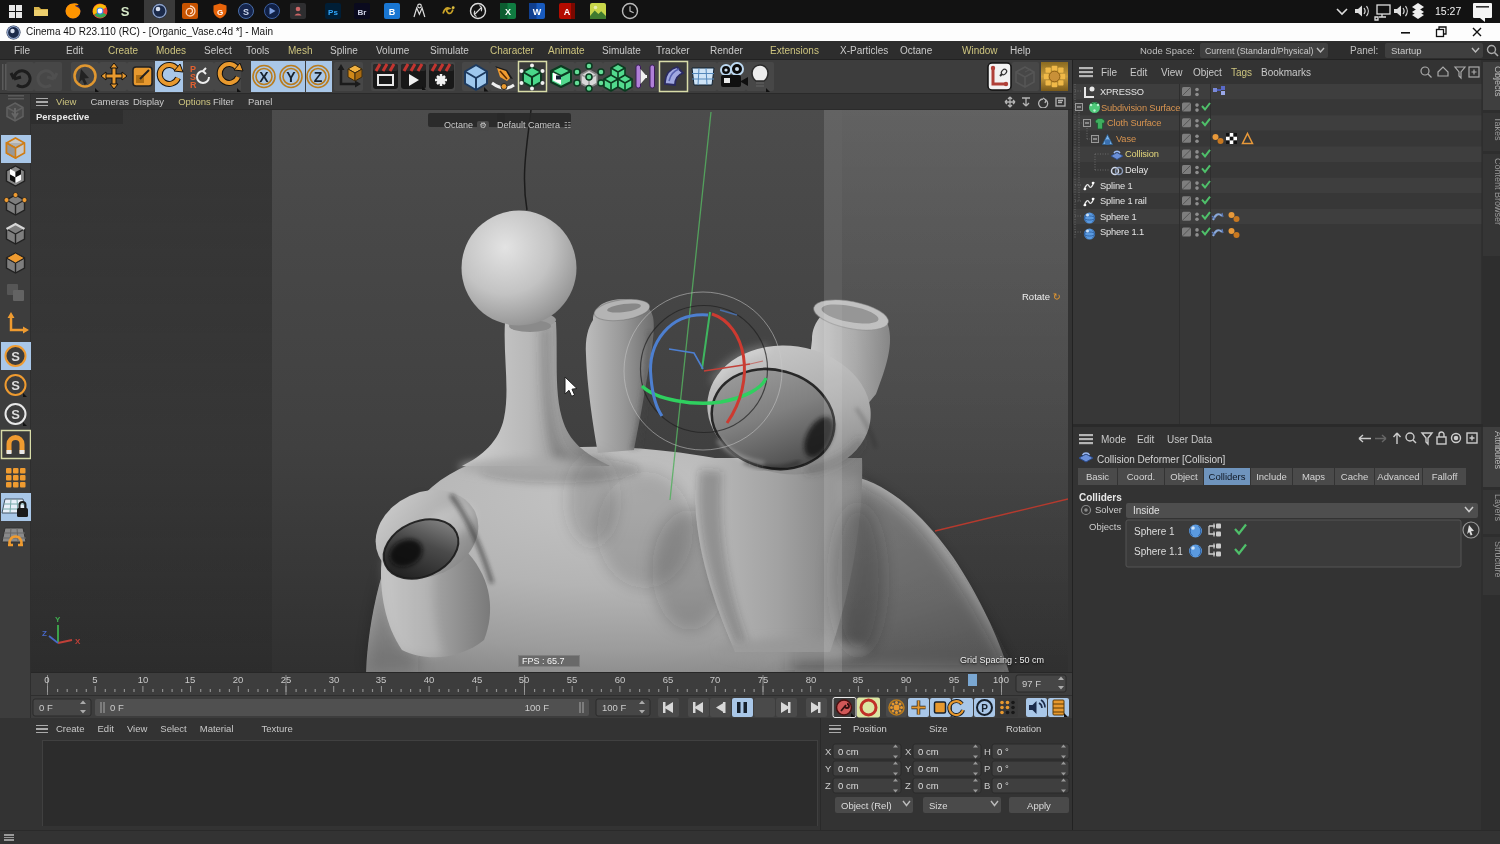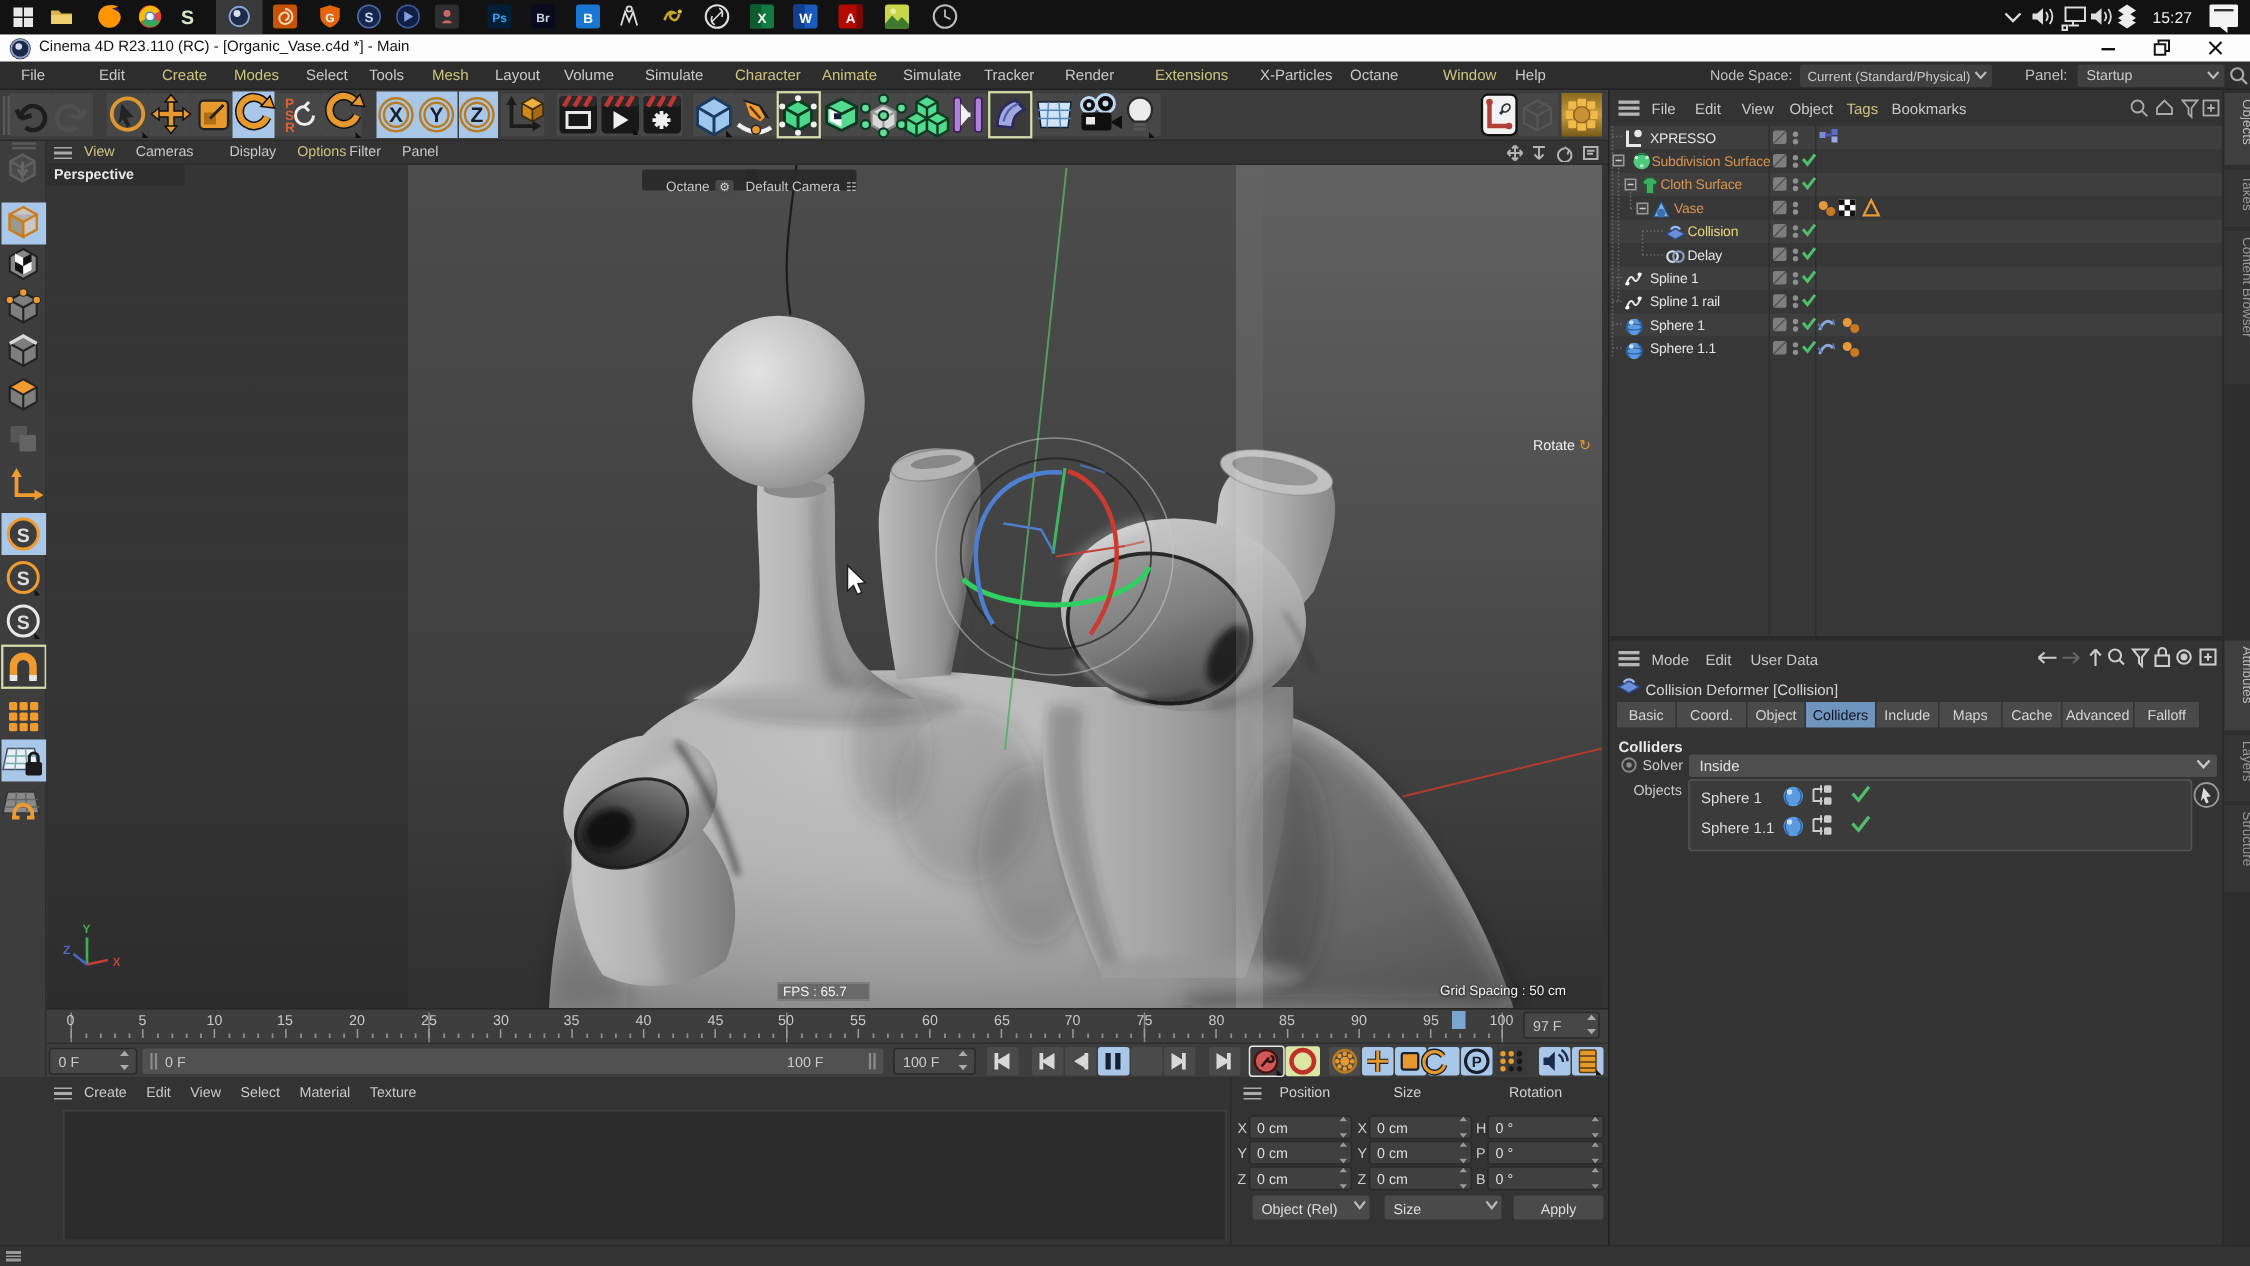--- a/index.html
+++ b/index.html
@@ -123,21 +123,21 @@
 </div>
 
 <div class="abs" id="menubar" style="left:0;top:41px;width:1500px;height:19px;background:#2d2d2d;border-bottom:1px solid #222">
  <div class="tx abs" style="left:14px;top:4px">File</div>
     <div class="tx abs" style="left:66px;top:4px">Edit</div>
     <div class="tx abs yel" style="left:108px;top:4px">Create</div>
     <div class="tx abs yel" style="left:156px;top:4px">Modes</div>
     <div class="tx abs" style="left:204px;top:4px">Select</div>
     <div class="tx abs" style="left:246px;top:4px">Tools</div>
     <div class="tx abs yel" style="left:288px;top:4px">Mesh</div>
-    <div class="tx abs" style="left:330px;top:4px">Layout</div>
+    <div class="tx abs" style="left:330px;top:4px">Spline</div>
     <div class="tx abs" style="left:376px;top:4px">Volume</div>
     <div class="tx abs" style="left:430px;top:4px">Simulate</div>
     <div class="tx abs yel" style="left:490px;top:4px">Character</div>
     <div class="tx abs yel" style="left:548px;top:4px">Animate</div>
     <div class="tx abs" style="left:602px;top:4px">Simulate</div>
     <div class="tx abs" style="left:656px;top:4px">Tracker</div>
     <div class="tx abs" style="left:710px;top:4px">Render</div>
     <div class="tx abs yel" style="left:770px;top:4px">Extensions</div>
     <div class="tx abs" style="left:840px;top:4px">X-Particles</div>
     <div class="tx abs" style="left:900px;top:4px">Octane</div>
@@ -510,21 +510,21 @@
         <path d="M4,439 h21 M3,444 h23 M11,434 l-1,14 M17,434 l1,14"></path>
       </g>
  <path d="M10,451 a6,6 0 1 1 11,0 M8,451 h5 M18,451 h5" stroke="#ef9b30" stroke-width="2.5" fill="none"></path>
 </svg>
 </div>
 
 <div class="abs" id="vpmenu" style="left:31px;top:94px;width:1041px;height:16px;background:#333;border-bottom:1px solid #2b2b2b">
  <div class="abs" style="left:5px;top:4px;width:12px;height:8px;border-top:1.5px solid #aaa;border-bottom:1.5px solid #aaa">
       <div style="height:1.5px;background:#aaa;margin-top:2px"></div>
     </div>
- <div class="tx abs" style="left:25px;top:2px;font-size:9.5px"><span class="yel">View</span><span style="margin-left:14px">Cameras</span><span style="margin-left:24px">Display</span><span class="yel" style="margin-left:14px">Options</span><span style="margin-left:2px">Filter</span><span style="margin-left:14px">Panel</span></div>
+ <div class="tx abs" style="left:25px;top:2px;font-size:9.5px"><span class="yel">View</span><span style="margin-left:14px">Cameras</span><span style="margin-left:4px">Display</span><span class="yel" style="margin-left:14px">Options</span><span style="margin-left:2px">Filter</span><span style="margin-left:14px">Panel</span></div>
  <svg class="abs" style="left:973px;top:2px" width="64" height="12">
   <g stroke="#b5b5b5" stroke-width="1.3" fill="none">
    <path d="M6,1 v10 M1,6 h10 M6,1 l-2,2 M6,1 l2,2 M6,11 l-2,-2 M6,11 l2,-2 M1,6 l2,-2 M1,6 l2,2 M11,6 l-2,-2 M11,6 l-2,2"></path>
    <path d="M22,2 v8 M22,10 l-3,-3 M22,10 l3,-3 M18,2 h8"></path>
    <path d="M39,3 a4.5,4.5 0 1 0 3,1 M42,4 l-3,-2 M42,4 l-1,3"></path>
    <rect x="52" y="2" width="9" height="8"></rect>
         <path d="M54,4.5 h5 M54,6.5 h4"></path>
   </g>
  </svg>
 </div>
@@ -934,21 +934,21 @@
       </g>
  <path d="M1033,40 l4,4 h-4z" fill="#111"></path>
 </svg>
 </div>
 
 <div class="abs" id="bottom" style="left:0;top:718px;width:1072px;height:112px;background:#333">
 
  <div class="abs" style="left:36px;top:7px;width:12px;height:8px;border-top:1.5px solid #aaa;border-bottom:1.5px solid #aaa">
       <div style="height:1.5px;background:#aaa;margin-top:2px"></div>
     </div>
- <div class="tx abs" style="left:56px;top:5px;font-size:9.5px"><span>Create</span><span style="margin-left:13px">Edit</span><span style="margin-left:13px">View</span><span style="margin-left:13px">Select</span><span style="margin-left:13px">Material</span><span style="margin-left:13px">Texture</span></div>
+ <div class="tx abs" style="left:56px;top:5px;font-size:9.5px"><span>Create</span><span style="margin-left:13px">Edit</span><span style="margin-left:13px">View</span><span style="margin-left:13px">Select</span><span style="margin-left:13px">Material</span><span style="margin-left:28px">Texture</span></div>
  <div class="abs" style="left:42px;top:22px;width:776px;height:86px;background:#2c2c2c;border:1px solid #404040;border-bottom:none"></div>
 
  <div class="abs" style="left:820px;top:0;width:252px;height:112px;border-left:1px solid #2a2a2a">
   <div class="abs" style="left:8px;top:7px;width:12px;height:8px;border-top:1.5px solid #aaa;border-bottom:1.5px solid #aaa">
         <div style="height:1.5px;background:#aaa;margin-top:2px"></div>
       </div>
   <div class="tx abs" style="left:32px;top:5px;font-size:9.5px;color:#d0d0d0">Position</div>
   <div class="tx abs" style="left:108px;top:5px;font-size:9.5px;color:#d0d0d0">Size</div>
   <div class="tx abs" style="left:185px;top:5px;font-size:9.5px;color:#d0d0d0">Rotation</div>
   <svg class="abs" style="left:0;top:22px" width="252" height="90">

